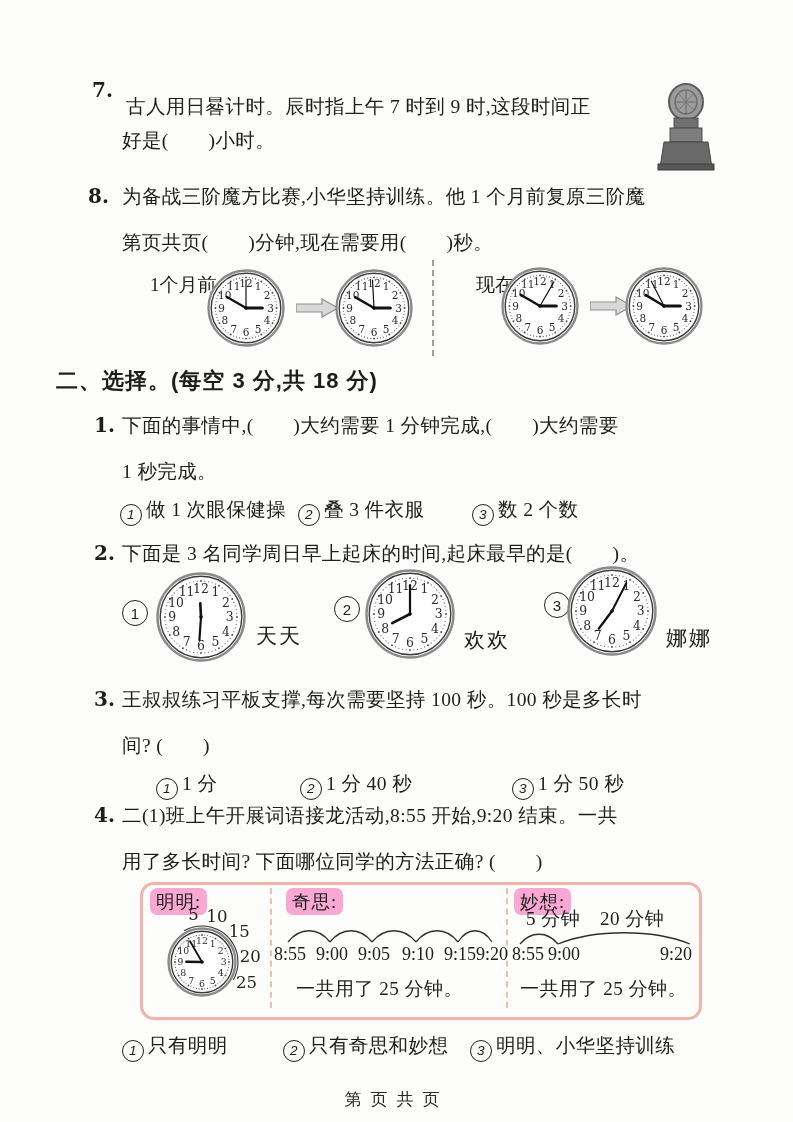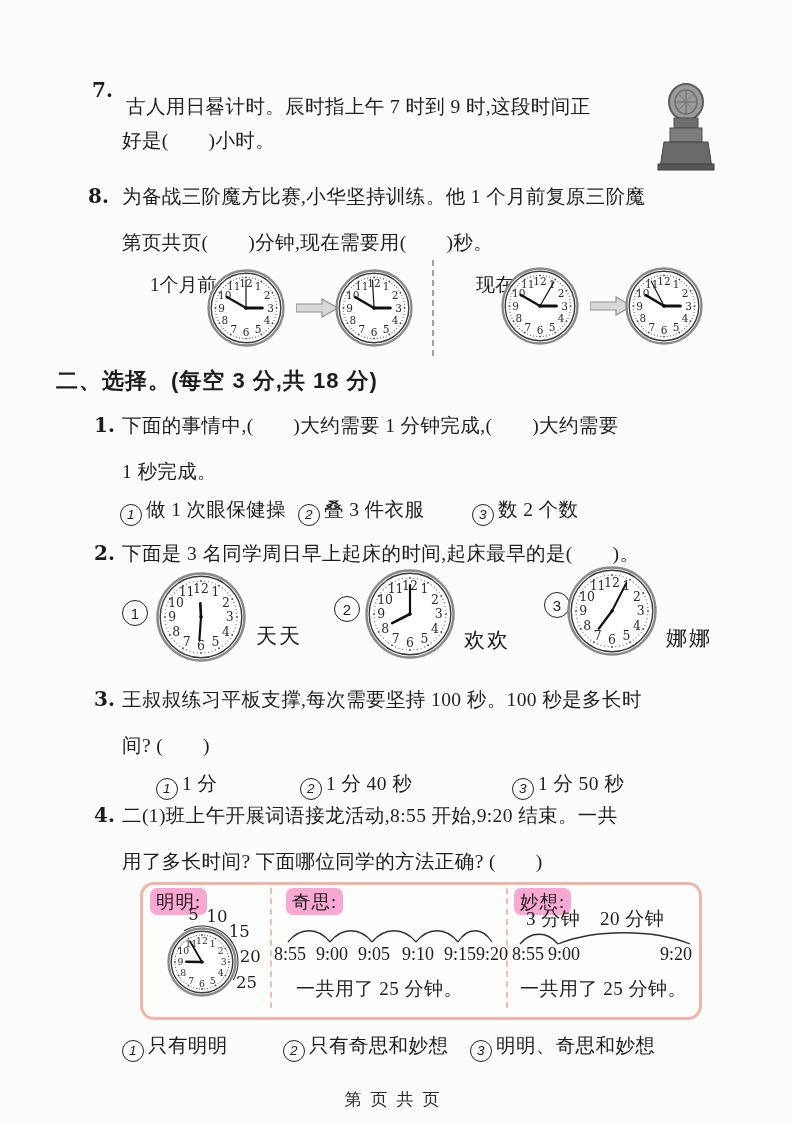--- a/index.html
+++ b/index.html
@@ -766,30 +766,30 @@
       </svg></span>
   <div class="abs times" style="left:270px;top:944px;">8:55</div>
   <div class="abs times" style="left:312px;top:944px;">9:00</div>
   <div class="abs times" style="left:354px;top:944px;">9:05</div>
   <div class="abs times" style="left:398px;top:944px;">9:10</div>
   <div class="abs times" style="left:440px;top:944px;">9:15</div>
   <div class="abs times" style="left:472px;top:944px;">9:20</div>
   <div class="abs small-line" style="left:296px;top:976px;">一共用了 25 分钟。</div>
 
   <div class="abs chip" style="left:514px;top:888px;">妙想:</div>
-  <div class="abs small-line" style="left:526px;top:906px;">3 分钟</div>
+  <div class="abs small-line" style="left:526px;top:906px;">5 分钟</div>
   <div class="abs small-line" style="left:600px;top:906px;">20 分钟</div>
   <span class="abs" style="left:512px;top:926px;"><svg xmlns="http://www.w3.org/2000/svg" width="184" height="20" viewBox="0 0 184 20">
         <path d="M 8 18 C 18.6 5, 35.4 5, 46 18" fill="none" stroke="#2f2f2f" stroke-width="1.3"></path>
         <path d="M 46 18 C 83.0 3, 141.0 3, 178 18" fill="none" stroke="#2f2f2f" stroke-width="1.3"></path>
       </svg></span>
   <div class="abs times" style="left:508px;top:944px;">8:55</div>
   <div class="abs times" style="left:544px;top:944px;">9:00</div>
   <div class="abs times" style="left:656px;top:944px;">9:20</div>
   <div class="abs small-line" style="left:520px;top:976px;">一共用了 25 分钟。</div>
 
   <div class="abs opt" style="left:122px;top:1032px;"><i class="cnum">1</i><span>只有明明</span></div>
   <div class="abs opt" style="left:283px;top:1032px;"><i class="cnum">2</i><span>只有奇思和妙想</span></div>
-  <div class="abs opt" style="left:470px;top:1032px;"><i class="cnum">3</i><span>明明、奇思和妙想</span></div>
+  <div class="abs opt" style="left:470px;top:1032px;"><i class="cnum">3</i><span>明明、小华坚持训练</span></div>
 
   <div class="abs footer" style="left:0px;top:1088px;">第页共页</div>
 
 </div>
 
 </body></html>

